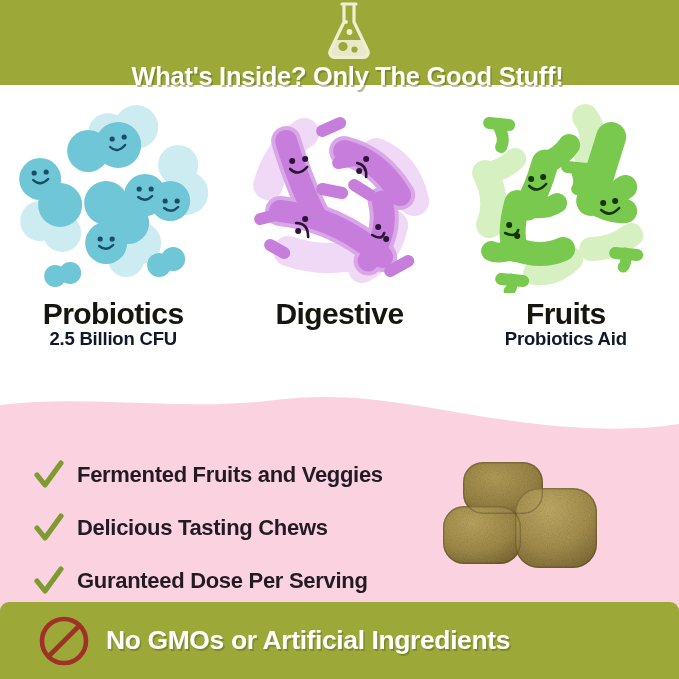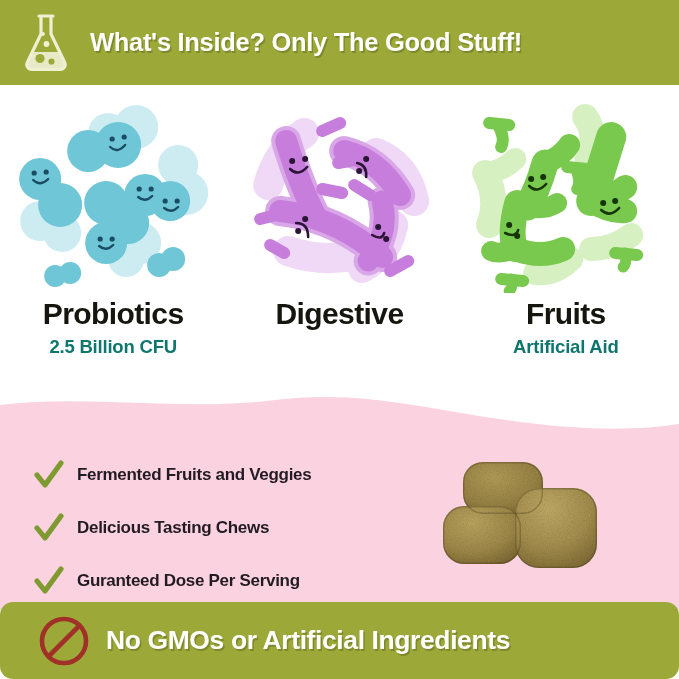--- a/index.html
+++ b/index.html
@@ -5,21 +5,21 @@
   html,body{margin:0;padding:0;}
   body{
     width:679px;height:679px;overflow:hidden;background:#ffffff;
     font-family:"Liberation Sans","DejaVu Sans",sans-serif;
   }
   .infographic{position:relative;width:679px;height:679px;background:#fff;overflow:hidden;}
 
   
   .header-bar{
     position:absolute;left:0;top:0;width:679px;height:85px;
-    background:#9CA938;display:flex;align-items:center;
+    background:#9CA938;display:flex;align-items:center;flex-direction:column;
   }
   .flask-icon{margin-left:18px;width:56px;height:62px;flex:0 0 auto;}
   .header-title{
     margin-left:16px;color:#ffffff;font-size:25.5px;font-weight:bold;
     letter-spacing:-0.3px;white-space:nowrap;
     text-shadow:1.5px 1.5px 0 rgba(90,98,30,0.45);
   }
 
   
   .ingredients{
@@ -27,47 +27,47 @@
     display:flex;
   }
   .ing-col{flex:1 1 0;display:flex;flex-direction:column;align-items:center;}
   .ing-art{width:100%;height:200px;margin-top:8px;}
   .ing-art svg{display:block;width:100%;height:100%;}
   .ing-name{
     margin-top:6px;font-size:30px;font-weight:bold;color:#16160f;
     letter-spacing:-0.6px;line-height:1;
   }
   .ing-sub{
-    margin-top:9px;font-size:18.5px;font-weight:bold;color:#0f766e;
+    margin-top:1px;font-size:18.5px;font-weight:bold;color:#0f172a;
     letter-spacing:-0.2px;line-height:1;
   }
 
   
   .pink-wave{position:absolute;left:0;top:380px;width:679px;height:230px;}
   .pink-wave svg{display:block;width:679px;height:230px;}
 
   .benefits{
     position:absolute;left:34px;top:455px;width:420px;
   }
   .benefit-row{display:flex;align-items:center;height:40px;margin-bottom:13px;}
   .check-icon{width:30px;height:30px;flex:0 0 auto;margin-right:13px;}
   .benefit-text{
-    font-size:17px;font-weight:bold;color:#221c22;letter-spacing:-0.3px;
+    font-size:22px;font-weight:bold;color:#221c22;letter-spacing:-0.3px;
     white-space:nowrap;
   }
 
   
   .chews{position:absolute;left:437px;top:448px;width:200px;height:135px;}
   .chews svg{display:block;width:200px;height:135px;}
 
   
   .footer-bar{
     position:absolute;left:0;top:602px;width:679px;height:77px;
     background:#9CA938;display:flex;align-items:center;
-    border-top-left-radius:9px;border-top-right-radius:9px;border-radius:13px;
+    border-top-left-radius:9px;border-top-right-radius:9px;
   }
   .no-icon{margin-left:38px;width:52px;height:52px;flex:0 0 auto;}
   .footer-title{
     margin-left:16px;color:#ffffff;font-size:26.5px;font-weight:bold;
     letter-spacing:-0.4px;white-space:nowrap;
     text-shadow:1.5px 1.5px 0 rgba(90,98,30,0.45);
   }
 </style>
 </head>
 <body>
@@ -226,21 +226,21 @@
             <circle cx="150" cy="110" r="3"></circle>
               <circle cx="162" cy="108" r="3"></circle>
             <path d="M148 117 q9 8 18 -2" stroke="#16330A" stroke-width="2.6" fill="none" stroke-linecap="round"></path>
             <circle cx="56" cy="132" r="3"></circle>
               <circle cx="64" cy="143" r="3"></circle>
             <path d="M52 140 q11 5 13 -3" stroke="#16330A" stroke-width="2.6" fill="none" stroke-linecap="round"></path>
           </g>
         </svg>
       </div>
       <div class="ing-name">Fruits</div>
-      <div class="ing-sub">Artificial Aid</div>
+      <div class="ing-sub">Probiotics Aid</div>
     </div>
   </div>
 
   <div class="pink-wave">
     <svg viewBox="0 0 679 230" preserveAspectRatio="none">
       <path d="M0 25 C 90 14, 180 32, 275 20 C 360 9, 430 30, 520 42 C 590 51, 640 50, 679 44 L679 230 L0 230 Z" fill="#FBD2E0"></path>
     </svg>
   </div>
 
   <div class="benefits">

